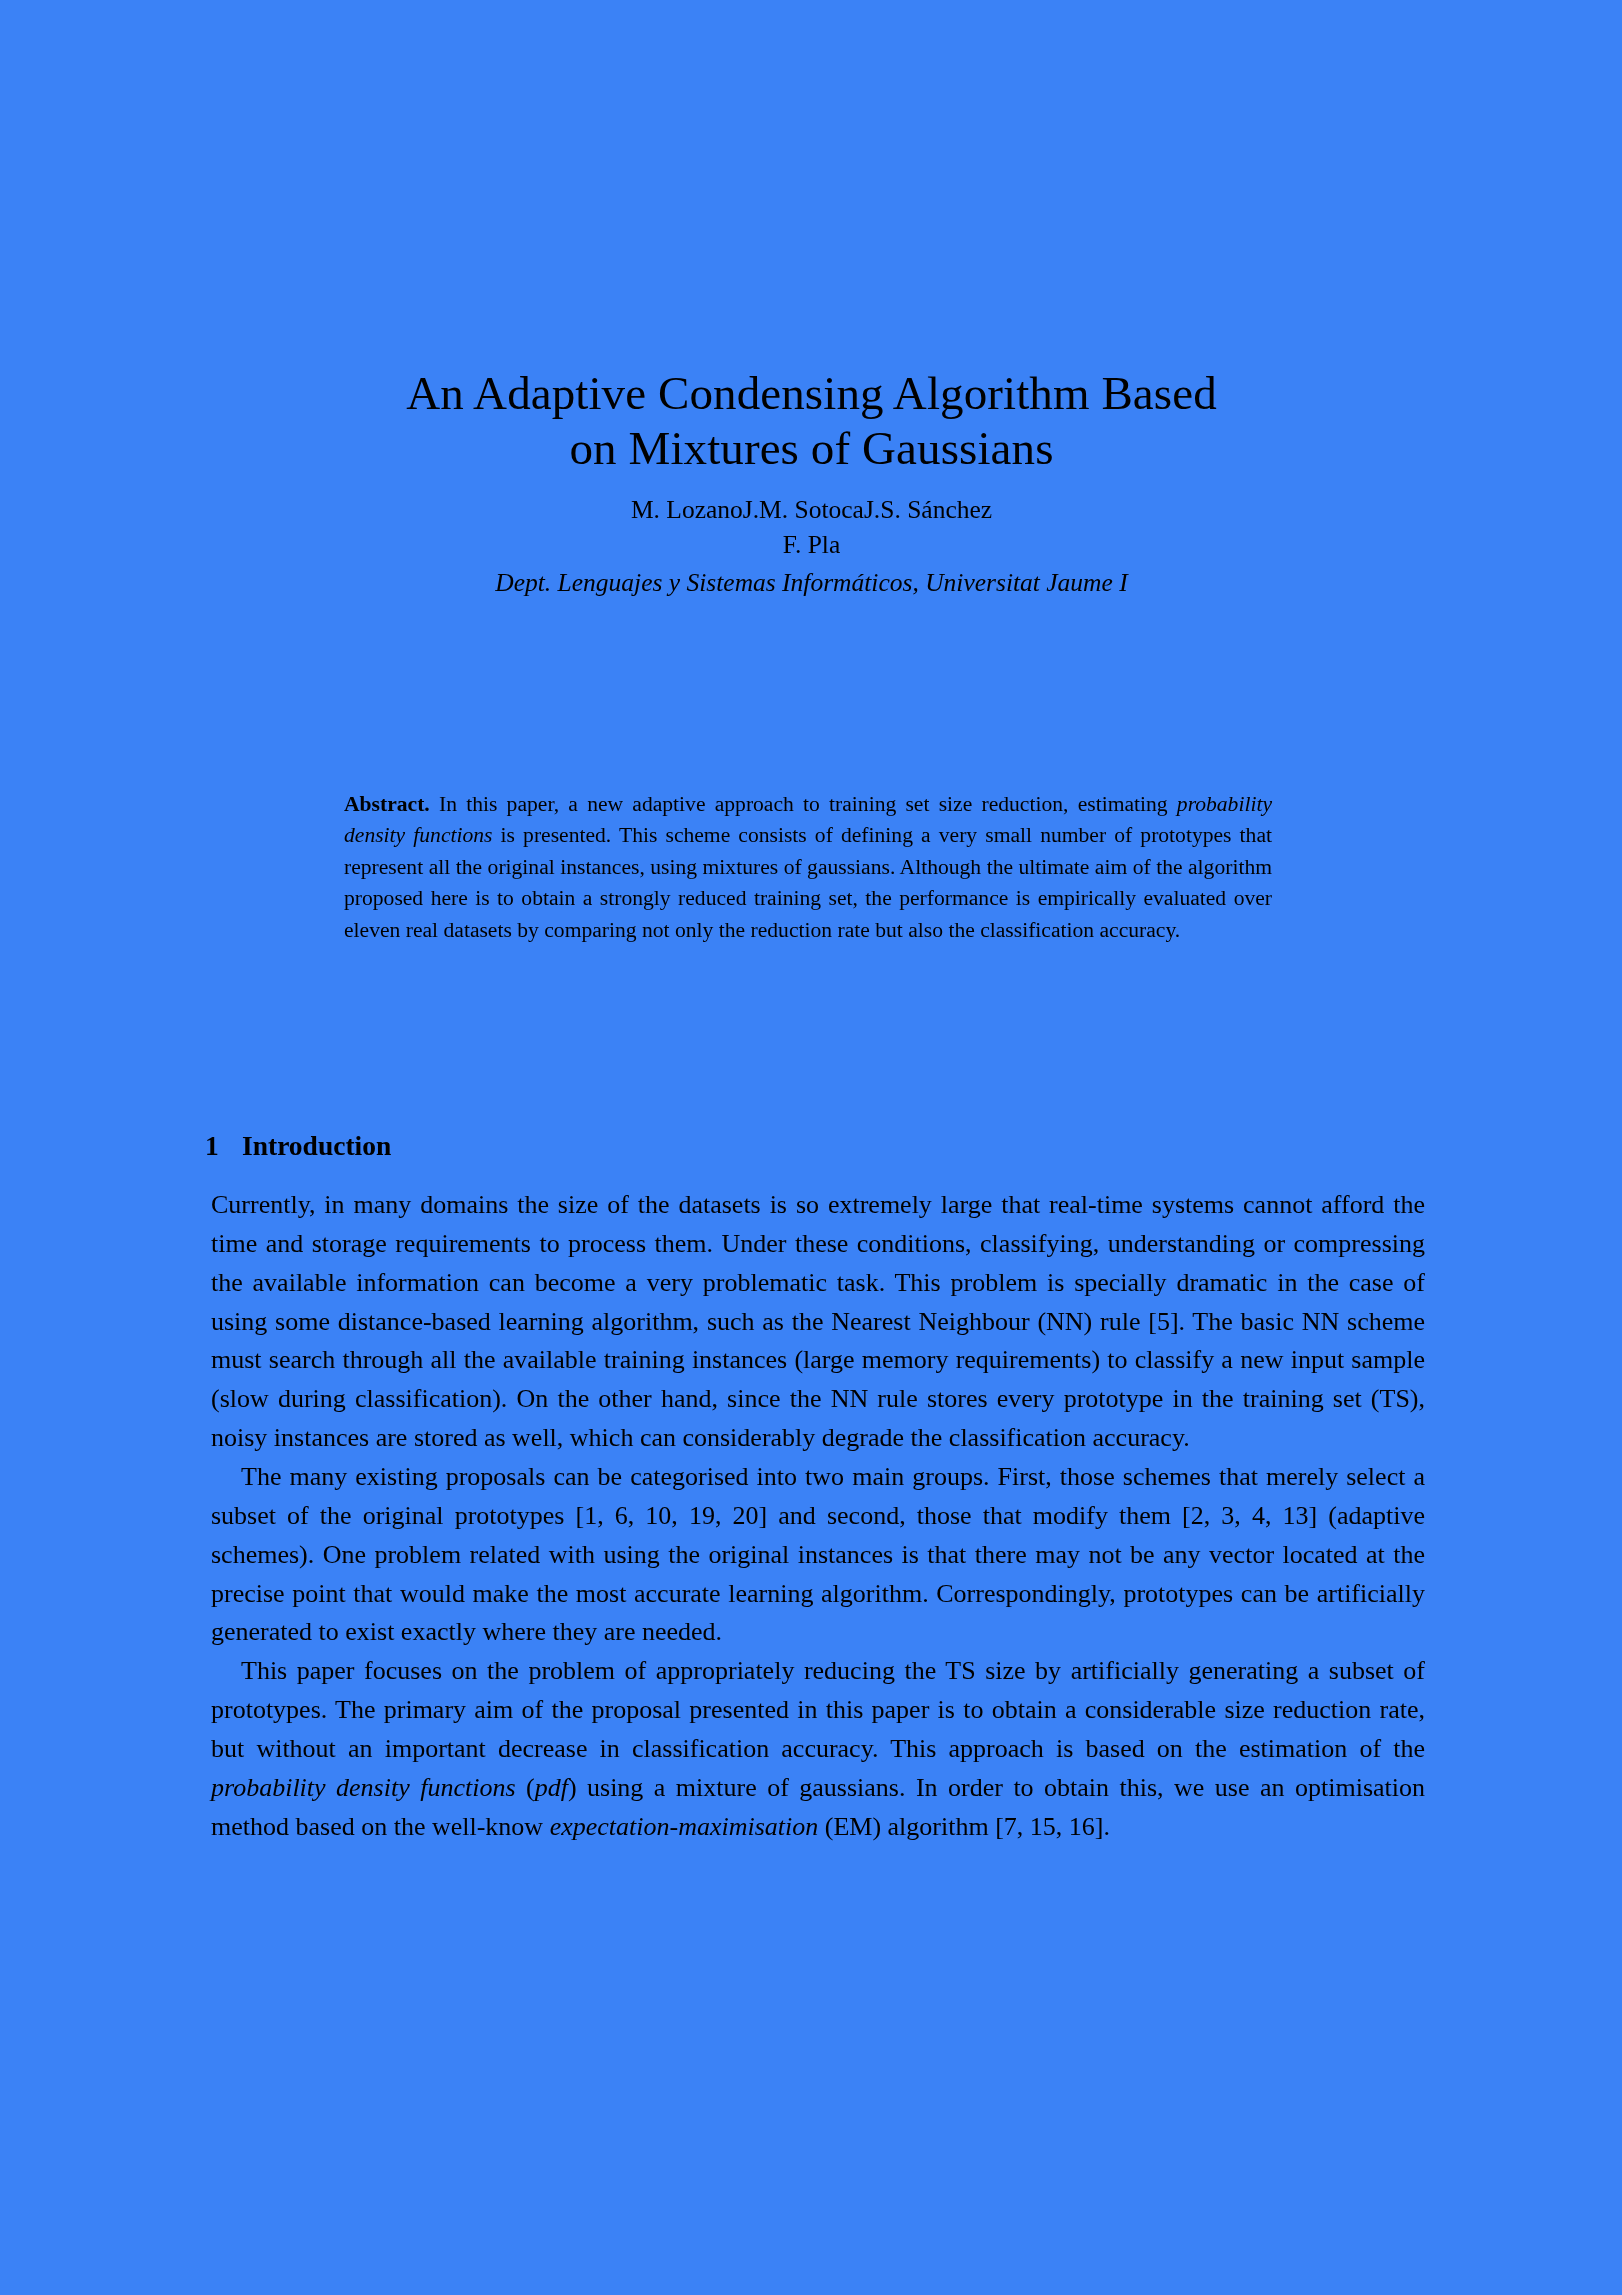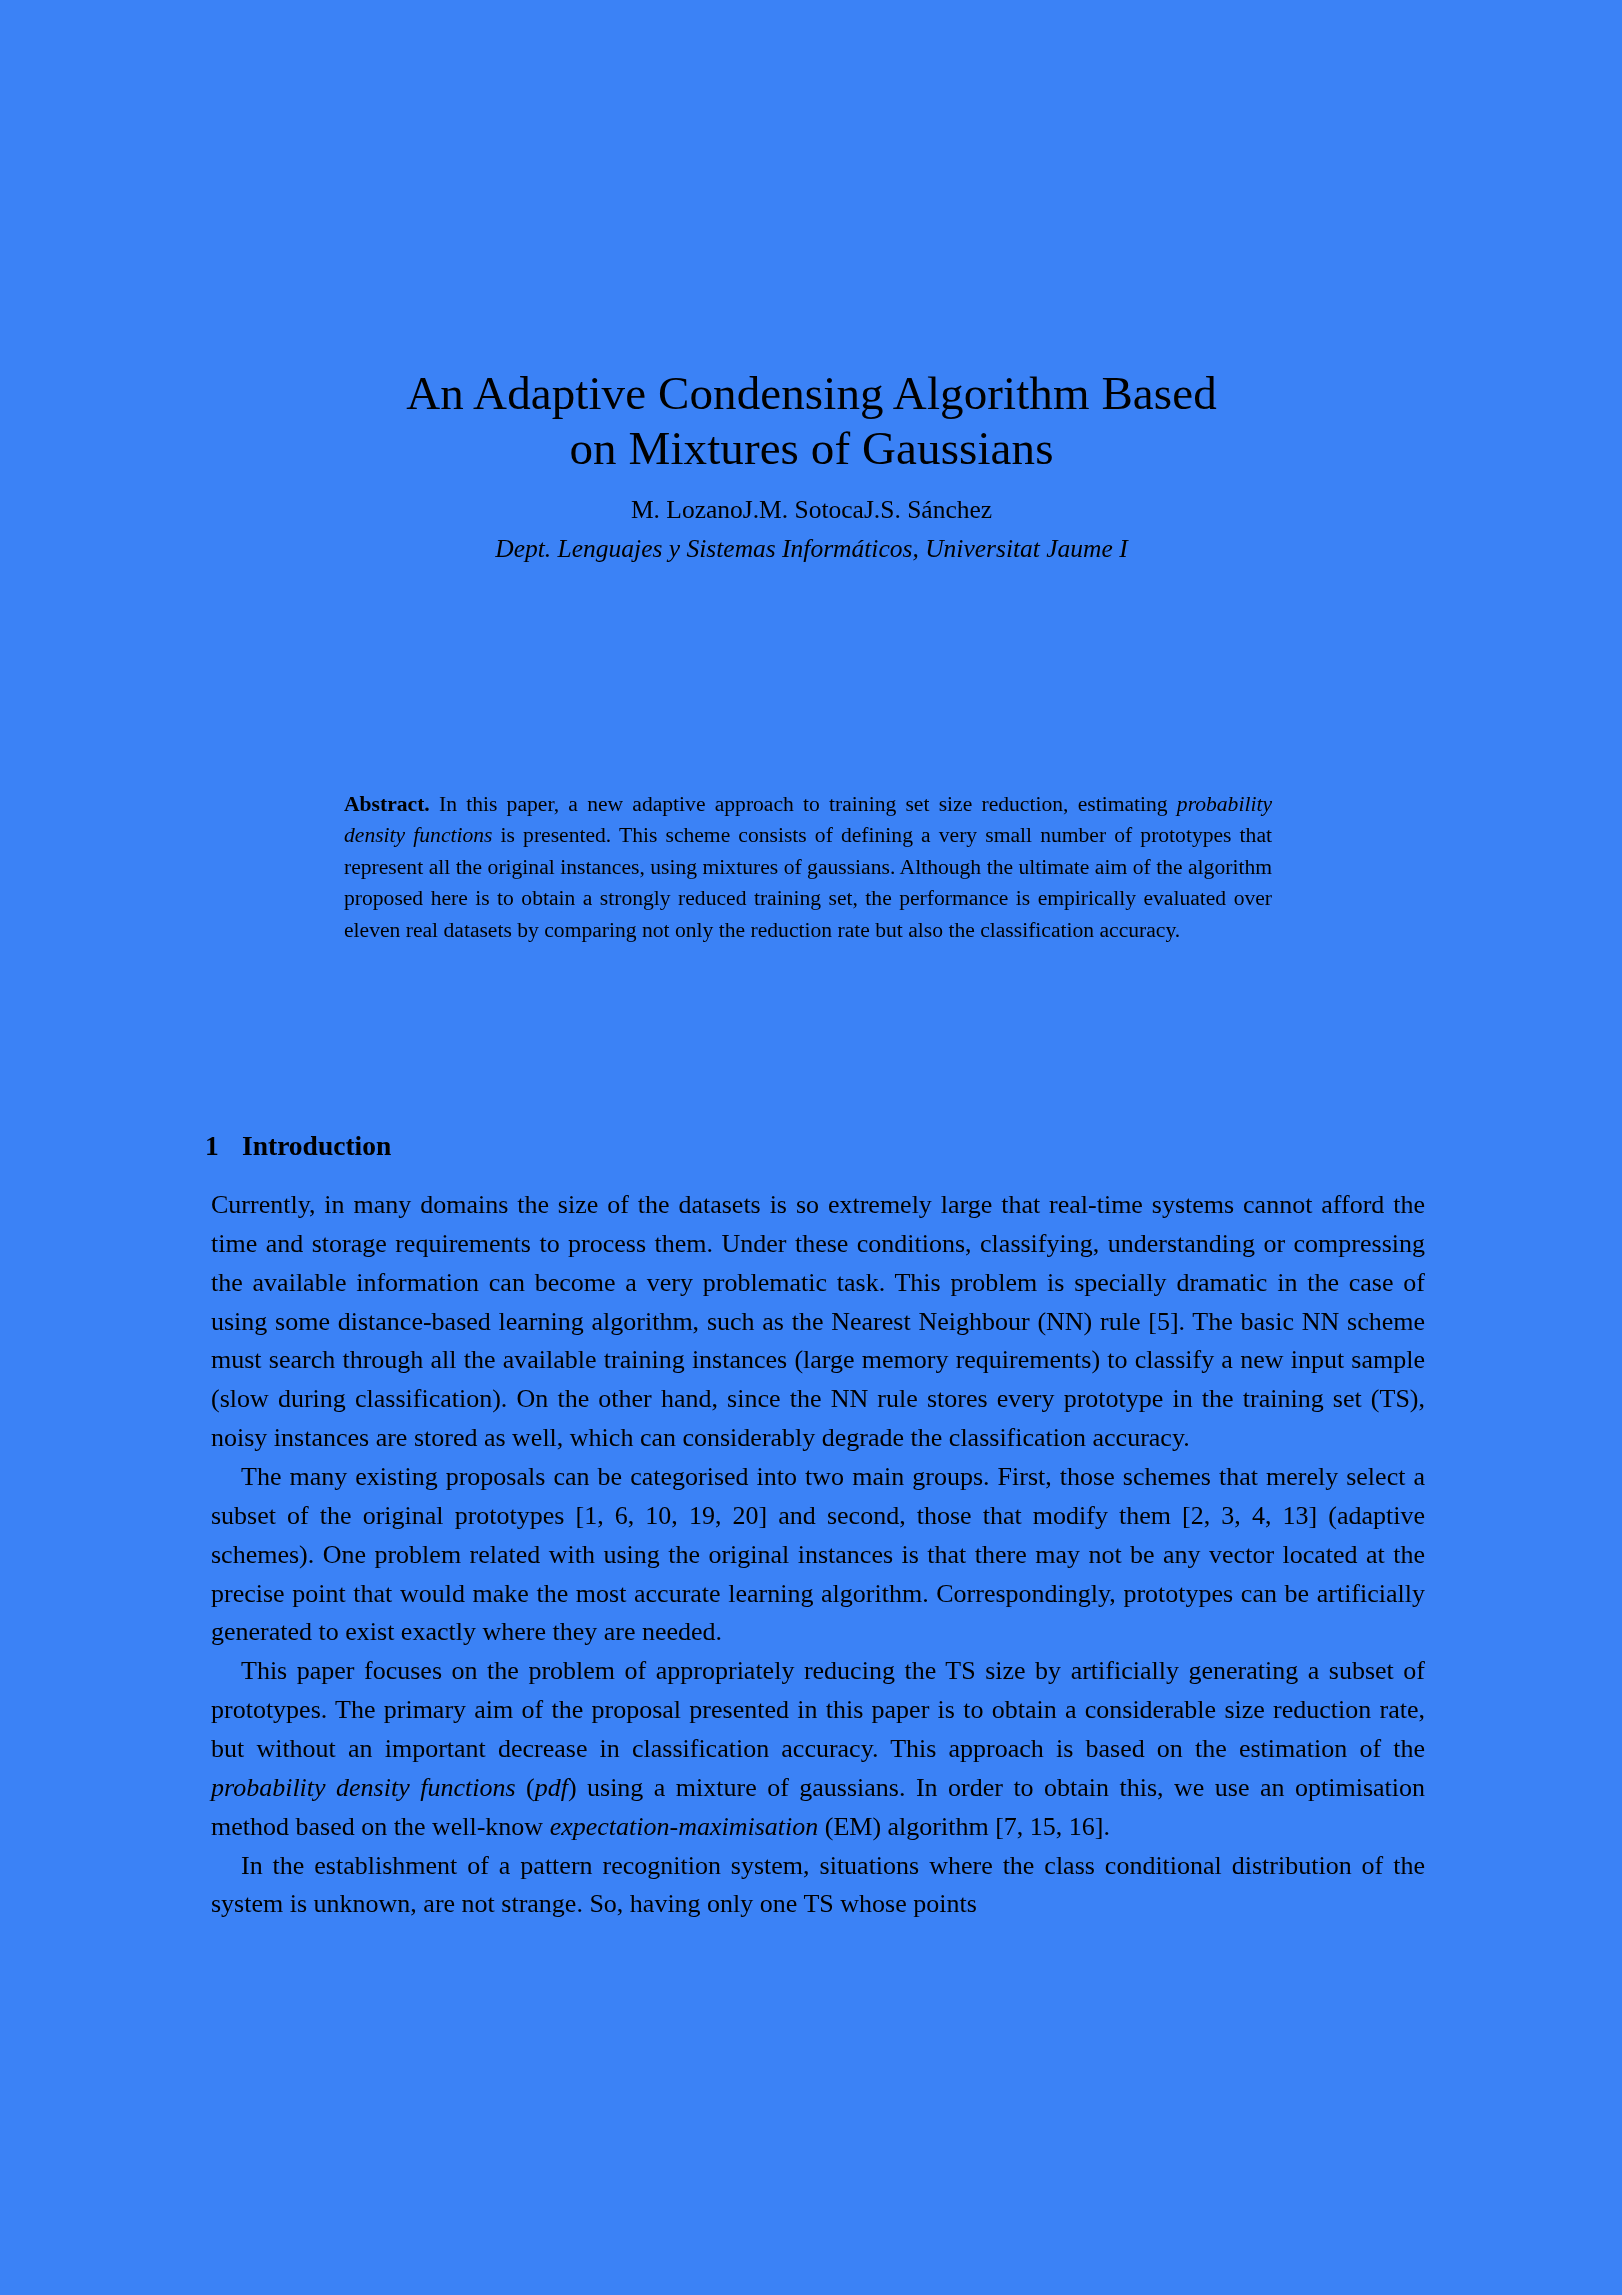--- a/index.html
+++ b/index.html
@@ -136,20 +136,23 @@
       <span class="title-line">An Adaptive Condensing Algorithm Based</span>
       <span class="title-line">on Mixtures of Gaussians</span>
     </h1>
 
     <div class="authors-row">
       <span>M. Lozano</span>
       <span>J.M. Sotoca</span>
       <span>J.S. Sánchez</span>
     </div>
 
+    <div class="author-second-row">
+      <span>F. Pla</span>
+    </div>
 
     <div class="affiliation">
       <span class="affiliation-line affiliation-dept">Dept. Lenguajes y Sistemas Informáticos, Universitat Jaume I</span>
     </div>
 
   </div>
 
   <div class="abstract">
     <span class="abstract-label">Abstract.</span><span> In this paper, a new adaptive approach to training set size reduction, estimating </span><em>probability density functions</em><span> is presented. This scheme consists of defining a very small number of prototypes that represent all the original instances, using mixtures of gaussians. Although the ultimate aim of the algorithm proposed here is to obtain a strongly reduced training set, the performance is empirically evaluated over eleven real datasets by comparing not only the reduction rate but also the classification accuracy.</span>
   </div>
@@ -159,18 +162,17 @@
   </div>
 
   <div class="body-text">
 
     <p>Currently, in many domains the size of the datasets is so extremely large that real-time systems cannot afford the time and storage requirements to process them. Under these conditions, classifying, understanding or compressing the available information can become a very problematic task. This problem is specially dramatic in the case of using some distance-based learning algorithm, such as the Nearest Neighbour (NN) rule [5]. The basic NN scheme must search through all the available training instances (large memory requirements) to classify a new input sample (slow during classification). On the other hand, since the NN rule stores every prototype in the training set (TS), noisy instances are stored as well, which can considerably degrade the classification accuracy.</p>
 
     <p class="indented">The many existing proposals can be categorised into two main groups. First, those schemes that merely select a subset of the original prototypes [1, 6, 10, 19, 20] and second, those that modify them [2, 3, 4, 13] (adaptive schemes). One problem related with using the original instances is that there may not be any vector located at the precise point that would make the most accurate learning algorithm. Correspondingly, prototypes can be artificially generated to exist exactly where they are needed.</p>
 
     <p class="indented"><span>This paper focuses on the problem of appropriately reducing the TS size by artificially generating a subset of prototypes. The primary aim of the proposal presented in this paper is to obtain a considerable size reduction rate, but without an important decrease in classification accuracy. This approach is based on the estimation of the </span><em>probability density functions</em><span> (</span><em>pdf</em><span>) using a mixture of gaussians. In order to obtain this, we use an optimisation method based on the well-know </span><em>expectation-maximisation</em><span> (EM) algorithm [7, 15, 16].</span></p>
 
-    <p class="indented">In the establishment of a pattern recognition system, situations where the class conditional distribution of the system is unknown, are not strange. So, having only one TS whose points</p>
 
   </div>
 
 </div>
 
 
 </body></html>

